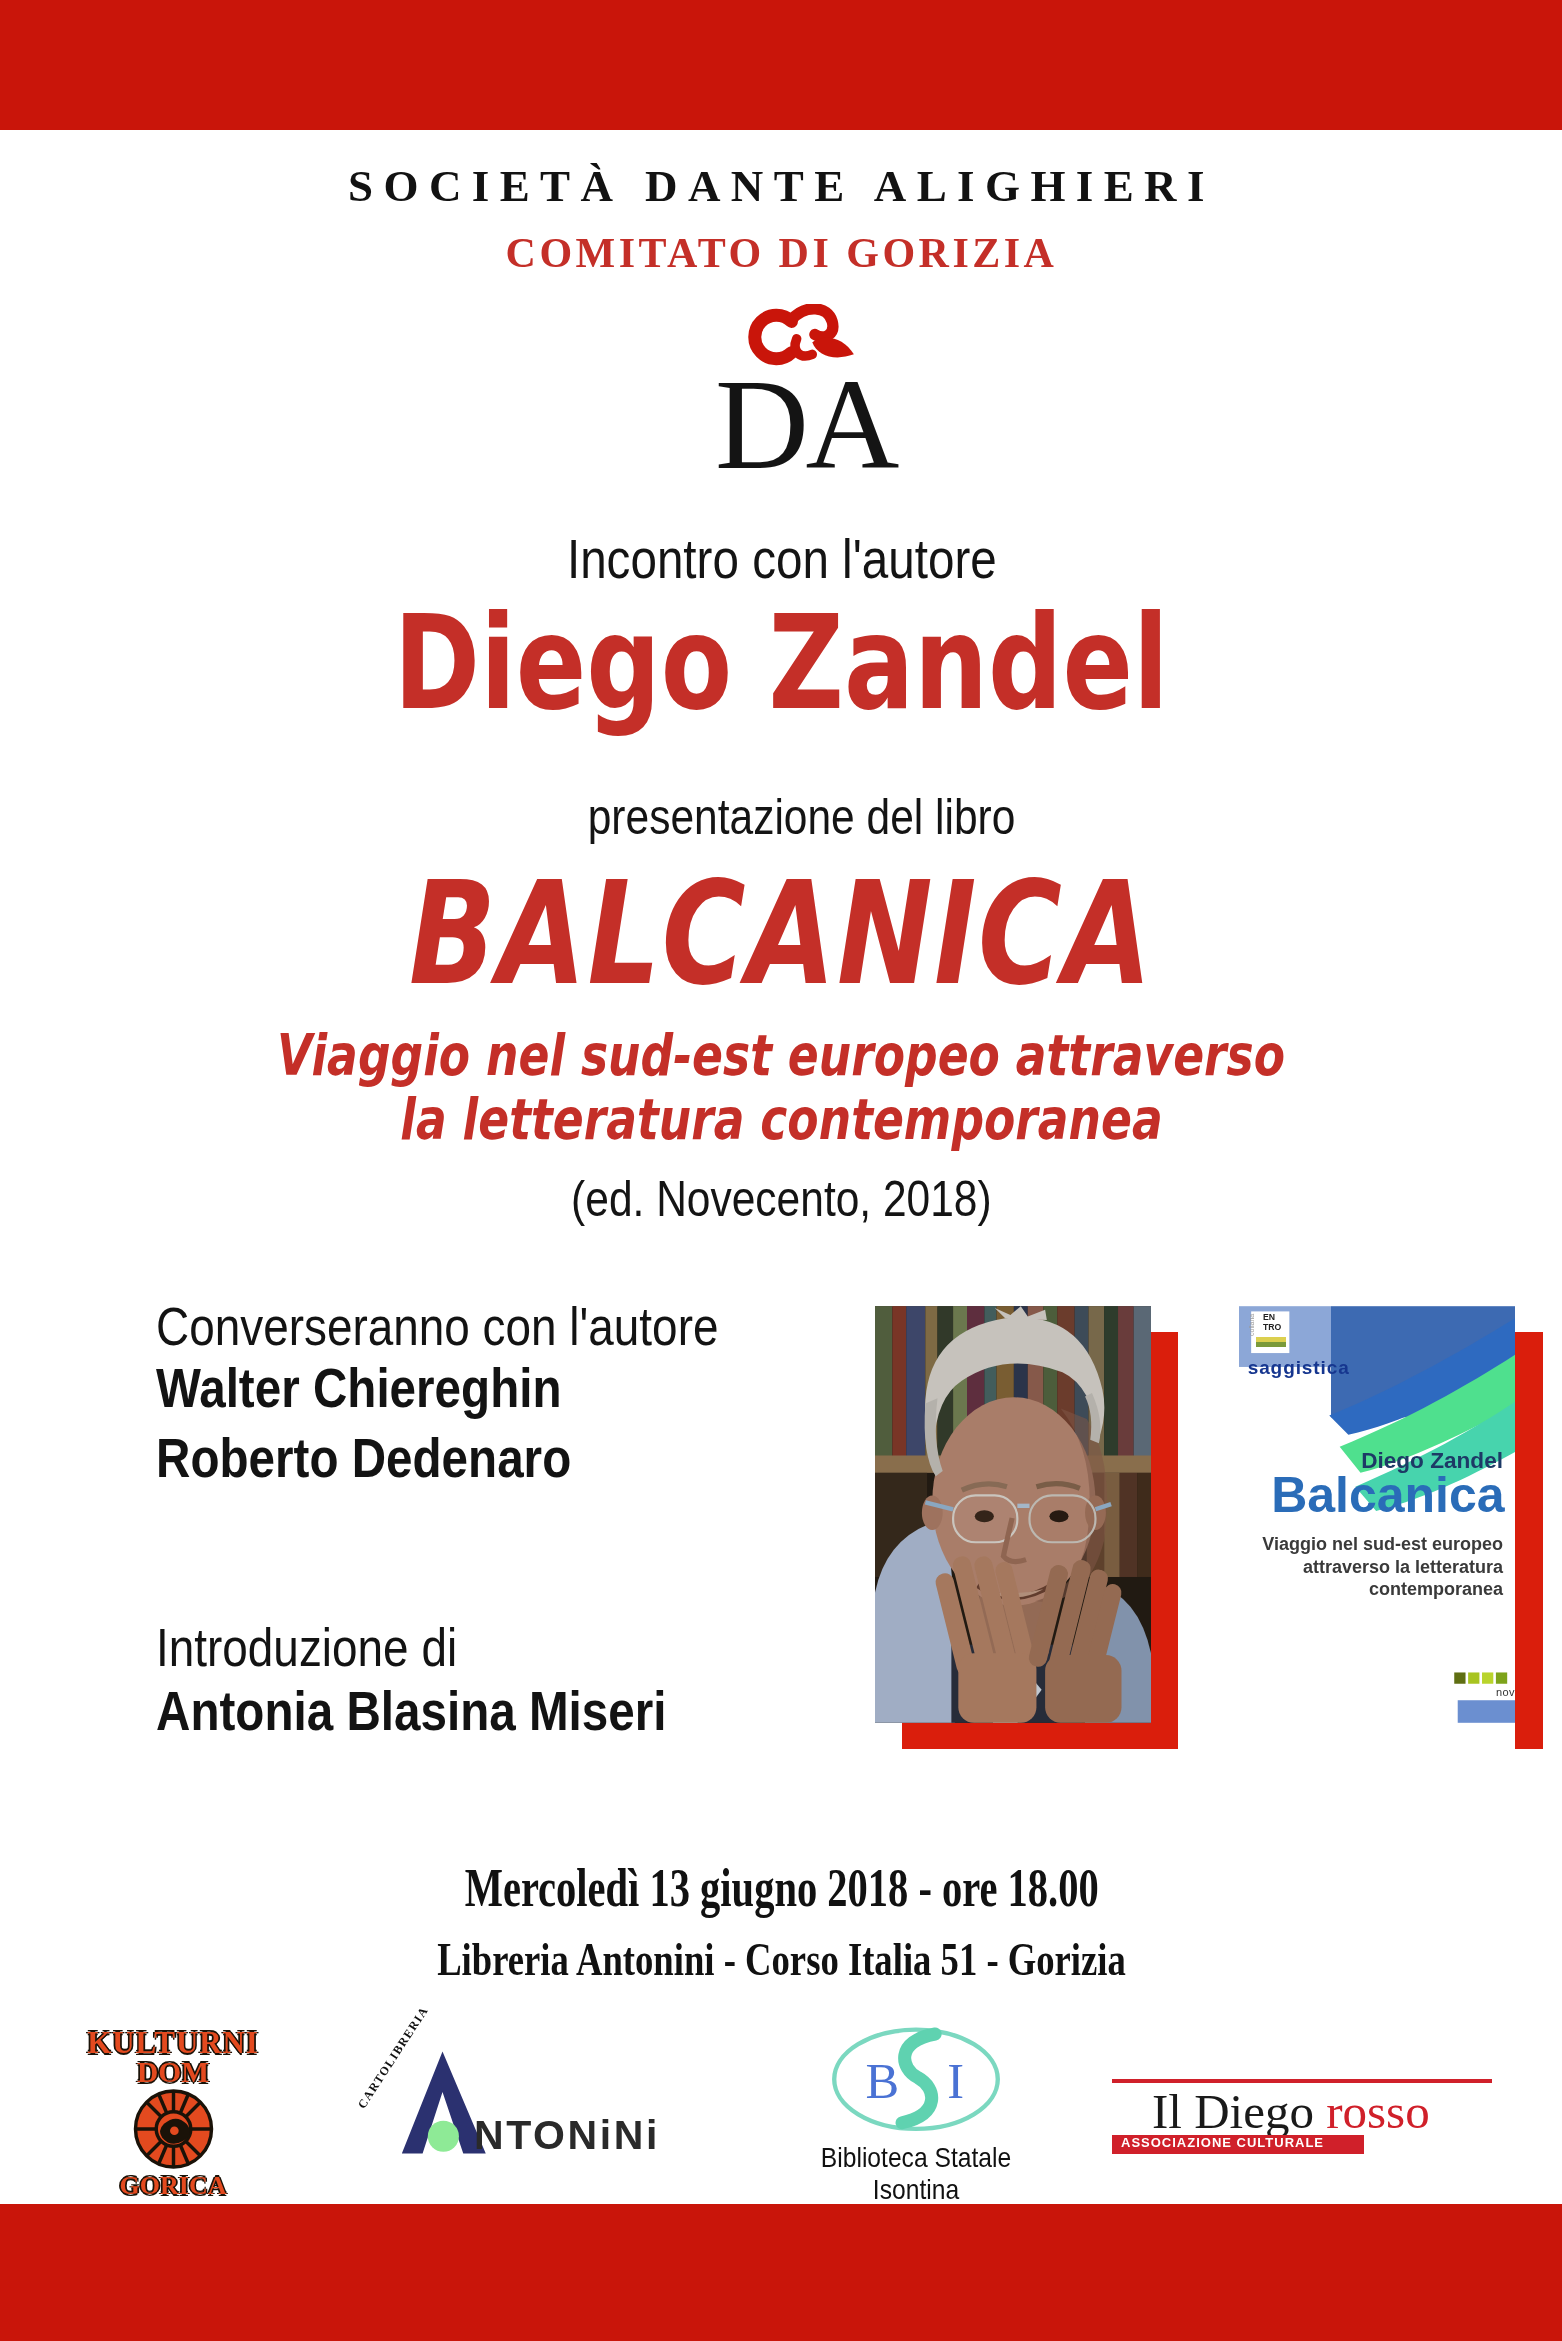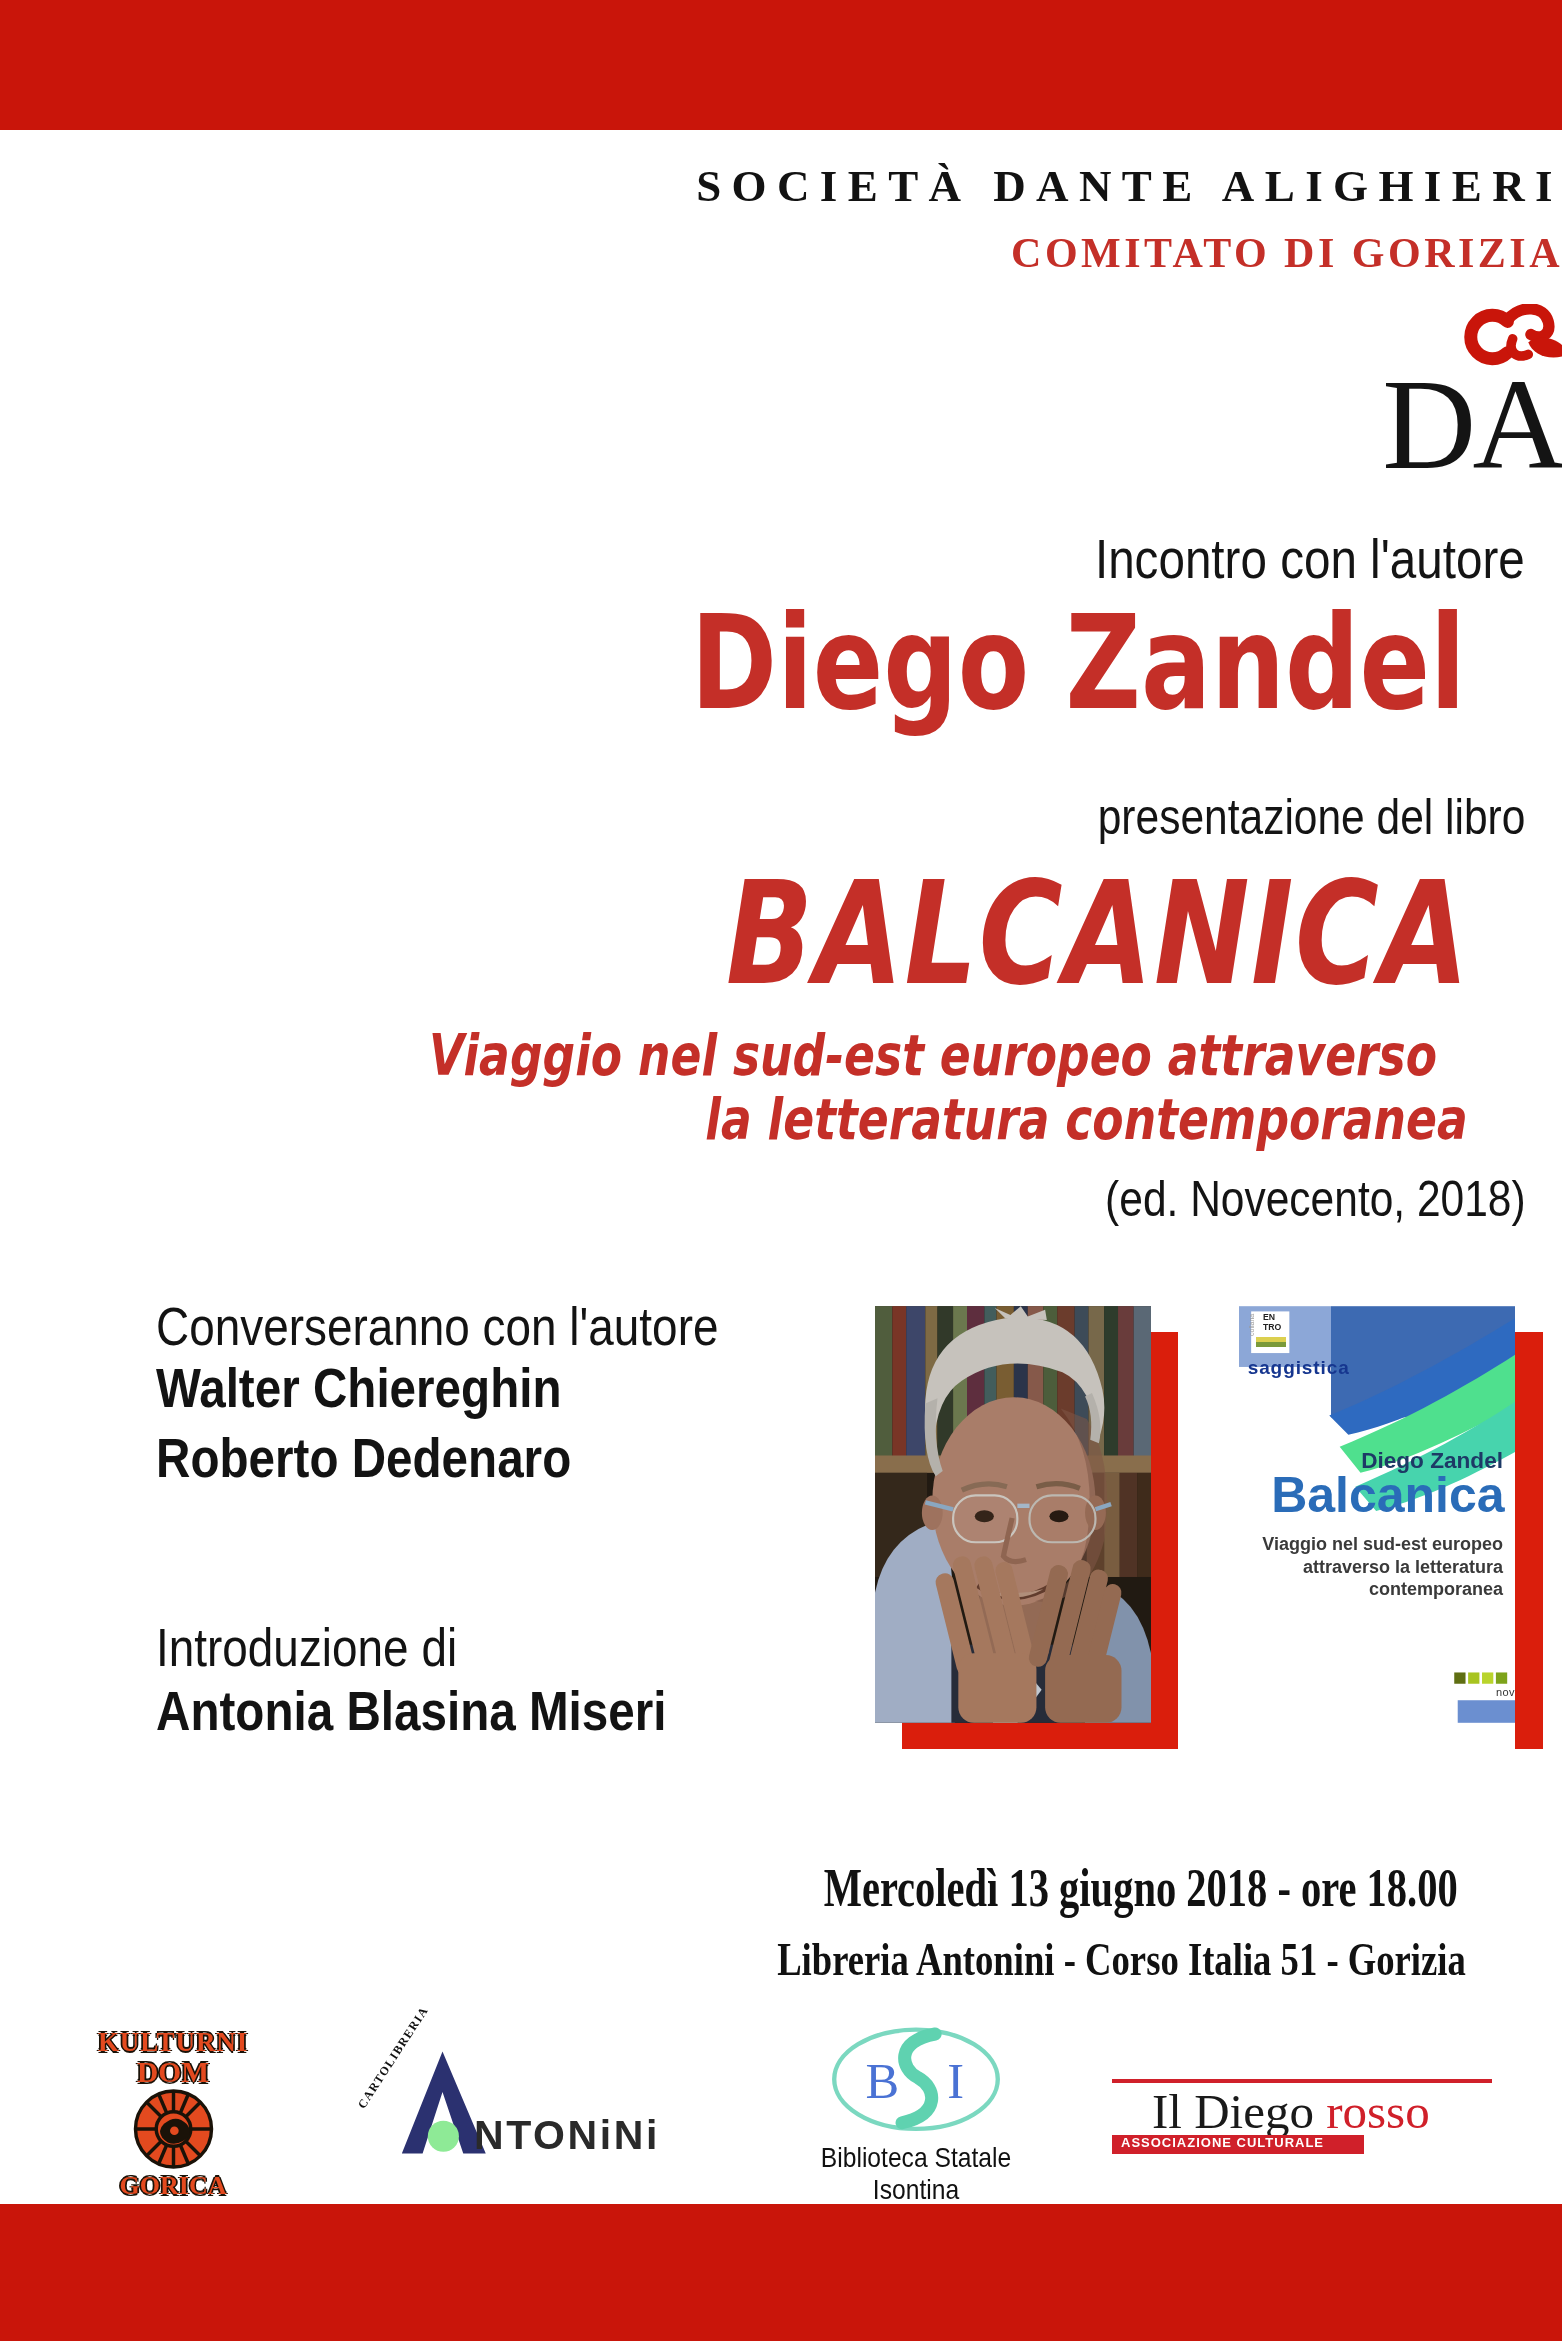--- a/index.html
+++ b/index.html
@@ -2,21 +2,21 @@
 <html style="font-size:14px"><head>
 <meta charset="utf-8">
 <style>
   html,body{margin:0;padding:0;background:#888;}
   .poster{
     position:relative;width:1563px;height:2342px;background:#ffffff;
     font-family:"Liberation Sans",sans-serif;overflow:hidden;margin:0 auto;
   }
   .abs{position:absolute;}
   .bar{position:absolute;left:0;width:1563px;background:#c9150a;}
-  .center{left:0;right:0;text-align:right;}
+  .center{left:0;right:0;text-align:center;}
   .cx{display:inline-block;transform-origin:50% 50%;}
   .lx{display:inline-block;transform-origin:0 50%;}
   .serif{font-family:"Liberation Serif",serif;}
   .djv{font-family:"DejaVu Sans",sans-serif;}
 
   .society{top:160px;font-size:45px;letter-spacing:10.4px;color:#121212;font-weight:700;}
   .committee{top:229px;font-size:42px;letter-spacing:3.5px;color:#c42f28;font-weight:700;}
   .da-flourish{top:304px;}
   .da-letters{top:359px;font-size:130px;letter-spacing:-3.5px;color:#141414;line-height:1.0;font-weight:400;padding-left:48px;}
   .incontro{top:526px;font-size:56px;color:#141414;}
@@ -55,21 +55,21 @@
   .cov-title{position:absolute;right:10.4px;top:163px;font-size:50px;font-weight:bold;color:#2a6cb8;line-height:1.05;}
   .cov-sub{position:absolute;right:12px;top:227px;font-size:18px;font-weight:bold;color:#3a3a3a;text-align:right;line-height:22.6px;}
   .cov-nov-word{position:absolute;left:213px;top:380px;font-size:11px;color:#333;letter-spacing:0.4px;margin-left:44px;}
   .datetime{top:1857px;font-size:54px;font-weight:bold;color:#111;}
   .datetime .cx{transform:scaleX(0.75);}
   .address{top:1932px;font-size:47px;font-weight:bold;color:#111;}
   .address .cx{transform:scaleX(0.78);}
 
   .kd{left:69px;top:2027px;width:208px;text-align:center;color:#e34a1f;font-weight:bold;font-family:"Liberation Serif",serif;
       text-shadow:-1.7px 0 #1a1208,1.7px 0 #1a1208,0 -1.7px #1a1208,0 1.7px #1a1208;}
-  .kd-l1{font-size:27px;line-height:31px;letter-spacing:0.9px;}
+  .kd-l1{font-size:31px;line-height:31px;letter-spacing:0.9px;}
   .kd-l2{font-size:29.5px;line-height:28px;}
   .kd-l3{font-size:26px;line-height:26px;margin-top:1.7px;}
   .kd-wheel{margin:-1.7px auto -3.5px auto;display:block;}
 
   .ant{left:373px;top:2046px;width:330px;height:118px;}
   .ant-cart{position:absolute;left:-12px;top:54px;font-family:"Liberation Serif",serif;font-size:12px;font-weight:bold;color:#111;
             letter-spacing:1.3px;transform:rotate(-57deg);transform-origin:0 50%;white-space:nowrap;}
   .ant-name{position:absolute;left:101px;bottom:5.2px;font-size:41px;font-weight:bold;color:#2a2a2a;letter-spacing:2.6px;}
 
   .bsi{left:764px;top:2027px;width:304px;text-align:center;}

